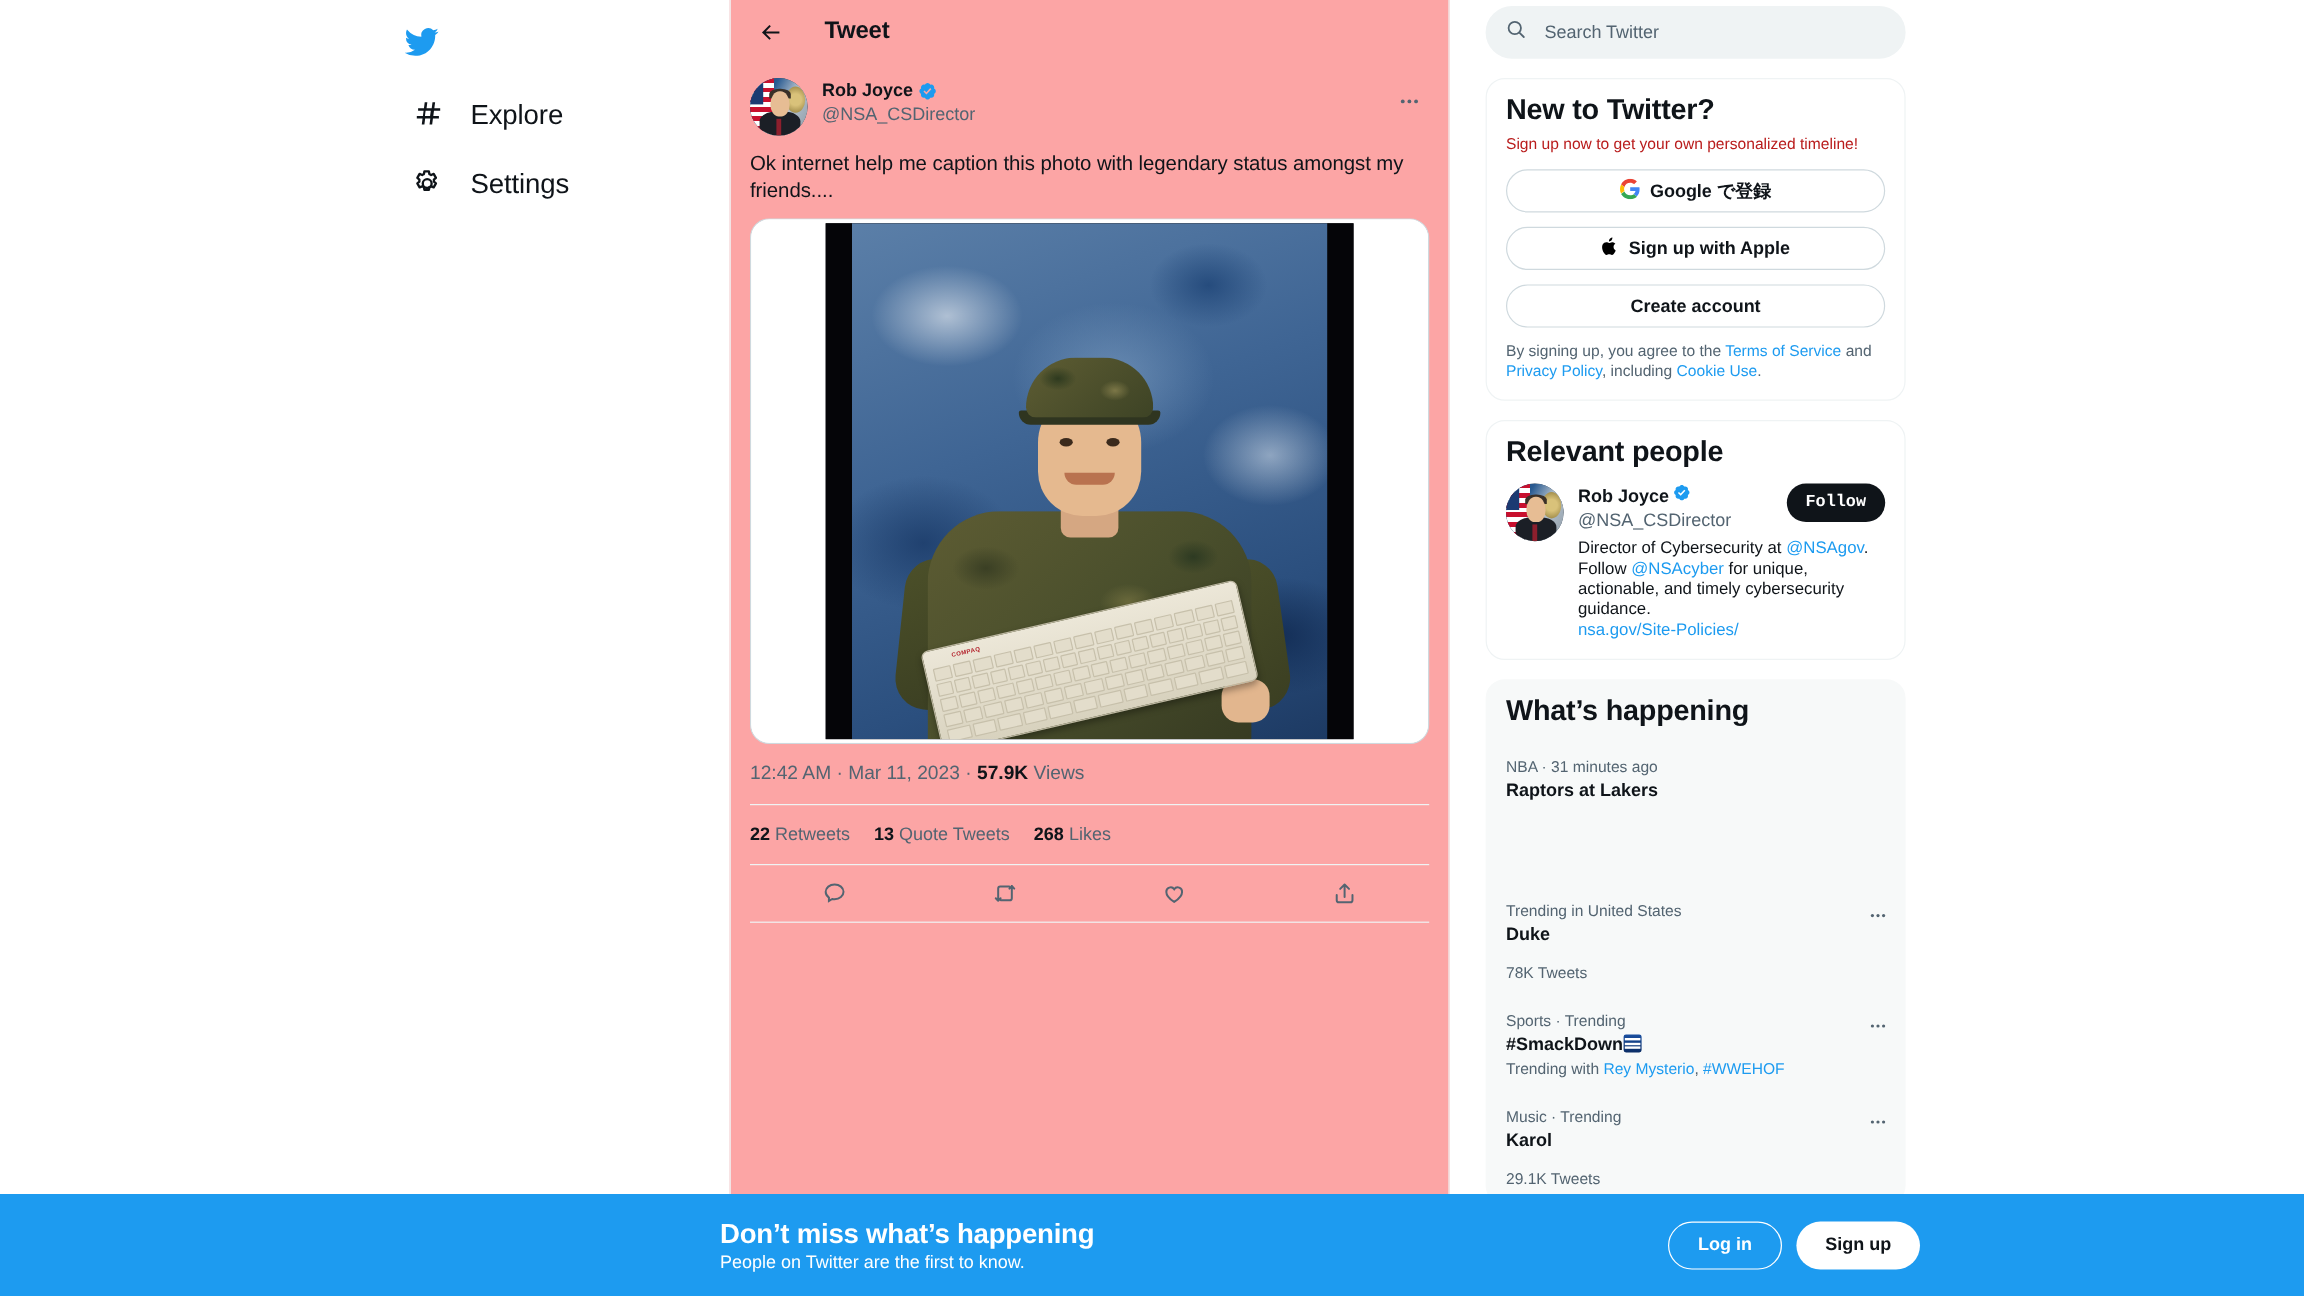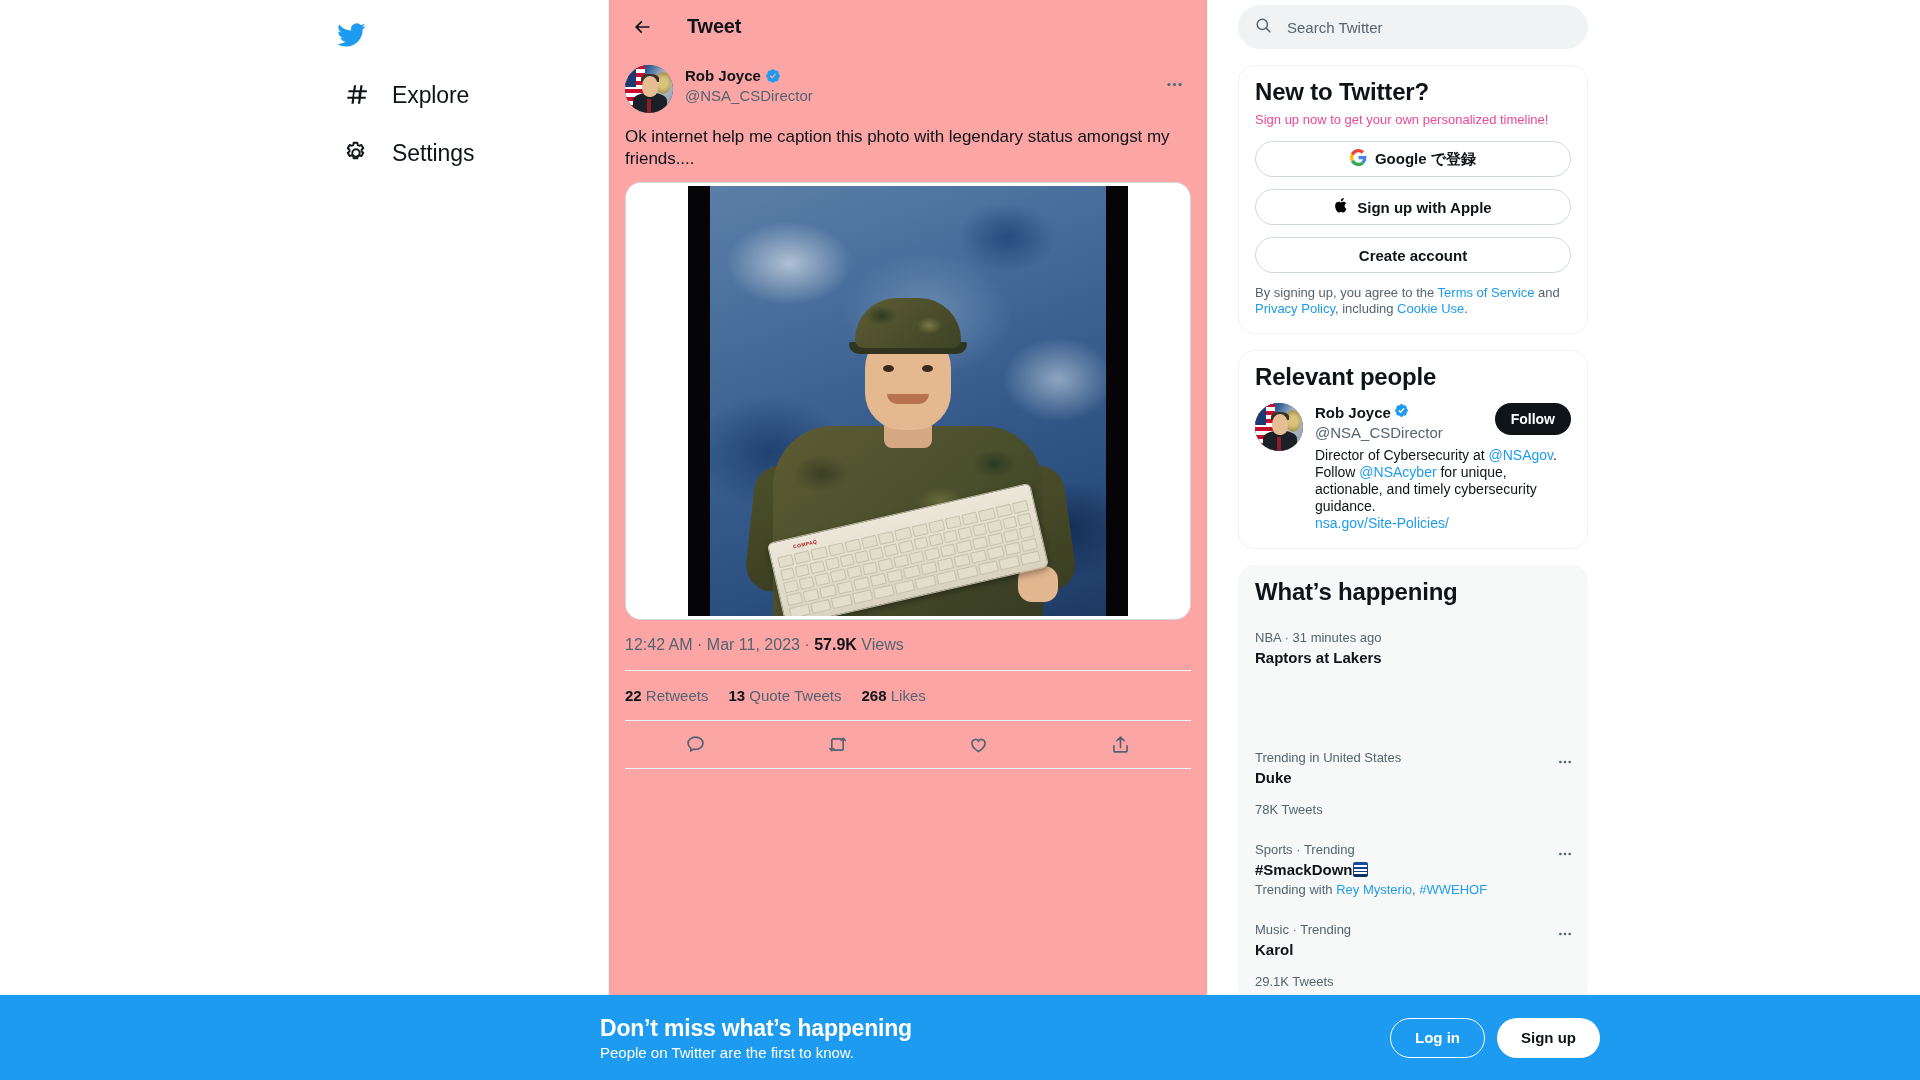--- a/index.html
+++ b/index.html
@@ -128,37 +128,37 @@
     border: none; outline: none; background: transparent;
     font-size: 15px; color: #0f1419; width: 100%;
     font-family: "Liberation Sans", sans-serif;
   }
   .search-box input::placeholder { color: #536471; }
 
   .card { width: 350px; border: 1px solid #eff3f4; border-radius: 16px; margin-top: 16px; padding: 12px 16px 16px; background: #fff; }
   .card.gray { background: #f7f9f9; border-color: #f7f9f9; padding: 12px 0 0; }
   .card h2 { font-size: 24px; font-weight: bold; letter-spacing: -0.2px; margin-bottom: 4px; }
   .card.gray h2 { padding: 0 16px; margin-bottom: 12px; }
-  .signup-sub { font-size: 13px; color: #ec4899; margin: 6px 0 14px; }
+  .signup-sub { font-size: 13px; color: #b91c1c; margin: 6px 0 14px; }
   .oauth-btn {
     height: 36px; border: 1px solid #cfd9de; border-radius: 999px;
     display: flex; align-items: center; justify-content: center; gap: 8px;
     font-size: 15px; font-weight: bold; color: #0f1419; margin-bottom: 12px; background: #fff;
   }
   .oauth-btn.plain { font-weight: bold; }
   .legal { font-size: 13px; color: #536471; line-height: 16px; }
   .legal a { color: #1d9bf0; text-decoration: none; }
 
   .person-row { display: flex; align-items: flex-start; margin-top: 12px; }
   .person-av { width: 48px; height: 48px; border-radius: 50%; overflow: hidden; flex: 0 0 48px; background: #2b3a4a; position: relative; }
   .person-meta { margin-left: 12px; flex: 1; }
   .person-top { display: flex; align-items: flex-start; justify-content: space-between; }
   .person-name { font-size: 15px; font-weight: bold; display: flex; align-items: center; gap: 3px; line-height: 20px; }
   .person-handle { font-size: 15px; color: #536471; line-height: 20px; }
-  .follow-btn { background: #0f1419; color: #fff; font-size: 14px; font-weight: bold; border: none; border-radius: 999px; height: 32px; padding: 0 16px; flex: 0 0 auto; font-family: Liberation Sans, sans-serif; }
+  .follow-btn { background: #0f1419; color: #fff; font-size: 14px; font-weight: bold; border: none; border-radius: 999px; height: 32px; padding: 0 16px; flex: 0 0 auto; font-family: Liberation Mono, monospace; }
   .person-bio { font-size: 14px; line-height: 17px; margin-top: 4px; color: #0f1419; }
   .person-bio a { color: #1d9bf0; text-decoration: none; }
 
   .trend-item { padding: 12px 16px; position: relative; }
   .trend-cat { font-size: 13px; color: #536471; line-height: 16px; }
   .trend-name { font-size: 15px; font-weight: bold; line-height: 20px; margin-top: 2px; }
   .trend-count { font-size: 13px; color: #536471; line-height: 16px; margin-top: 14px; }
   .trend-with { font-size: 13px; color: #536471; line-height: 16px; margin-top: 2px; }
   .trend-with a { color: #1d9bf0; text-decoration: none; }
   .trend-dots { position: absolute; right: 12px; top: 14px; color: #536471; width: 20px; height: 20px; display:flex; align-items:center; justify-content:center;}

